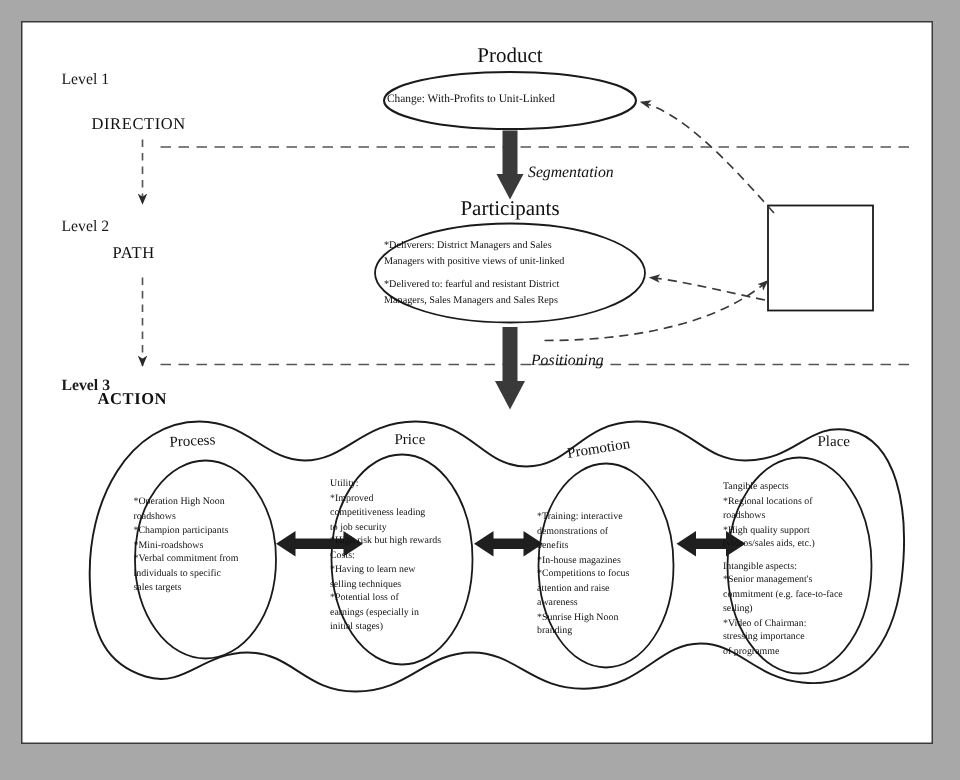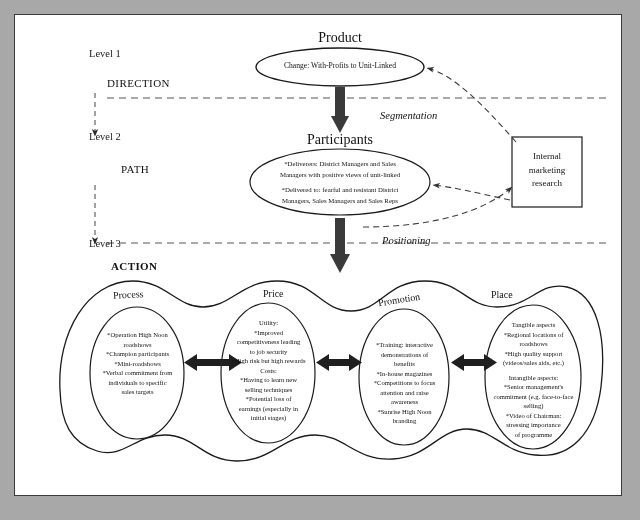--- a/index.html
+++ b/index.html
@@ -32,57 +32,54 @@
   #svgroot {
     position: absolute;
     left: 0;
     top: 0;
   }
   .lvl {
     position: absolute;
     font-size: 10.5px;
     color: #1a1a1a;
     white-space: nowrap;
-    margin-left: 48px;
   }
   .stage {
     position: absolute;
     font-size: 11px;
     letter-spacing: 0.4px;
     color: #111;
     white-space: nowrap;
-    margin-left: 46px;
   }
   .flowlbl {
     position: absolute;
     font-size: 10.5px;
     font-style: italic;
     color: #111;
     white-space: nowrap;
-    margin-left: 28px;
   }
   .heading {
     position: absolute;
     font-size: 14px;
     color: #111;
     white-space: nowrap;
     text-align: center;
   }
   .blobtitle {
     position: absolute;
     font-size: 10px;
     color: #111;
     white-space: nowrap;
   }
   .ell-text {
     position: absolute;
     font-size: 6.6px;
     line-height: 1.45;
     color: #111;
-    text-align: center;
+    text-align: left;
     font-family: Liberation Serif, serif;
   }
   .ell-text p { margin: 0; }
   .ell-text p.gap { margin-top: 5px; }
   .boxtext {
     position: absolute;
     font-size: 9px;
     line-height: 1.5;
     text-align: center;
     color: #111;
@@ -167,22 +164,22 @@
         <path d="M347,347.5 L334,339 L334,356 Z" fill="#1f1f1f"></path>
       </g>
       <g>
         <rect x="443" y="344" width="32" height="7" fill="#1f1f1f"></rect>
         <path d="M436,347.5 L449,339 L449,356 Z" fill="#1f1f1f"></path>
         <path d="M482,347.5 L469,339 L469,356 Z" fill="#1f1f1f"></path>
       </g>
     </svg>
 
     <div class="lvl" style="left:26px; top:33px;">Level 1</div>
-    <div class="lvl" style="left:26px; top:116px;text-align:center;">Level 2</div>
-    <div class="lvl" style="left:26px; top:223px;">Level 3</div>
+    <div class="lvl" style="left:26px; top:131px;text-align:center;">Level 2</div>
+    <div class="lvl" style="left:26px; top:237px;font-weight:bold;">Level 3</div>
 
     <div class="stage" style="left:46px; top:62px;">DIRECTION</div>
     <div class="stage" style="left:60px; top:148px;text-align:right;">PATH</div>
     <div class="stage" style="left:50px; top:245px;font-weight:bold;">ACTION</div>
 
     <div class="flowlbl" style="left:337px; top:95px;">Segmentation</div>
     <div class="flowlbl" style="left:339px; top:220px;">Positioning</div>
 
     <div class="heading" style="left:265px; top:15px; width:120px;">Product</div>
     <div class="ell-text" style="left:243px; top:45px; width:164px; font-size:7.6px;">
@@ -190,30 +187,25 @@
     </div>
 
     <div class="heading" style="left:265px; top:117px; width:120px;">Participants</div>
     <div class="ell-text" style="left:241px; top:144px; width:168px; font-size:6.8px; line-height:1.55;">
       <p>*Deliverers: District Managers and Sales</p>
       <p>Managers with positive views of unit-linked</p>
       <p class="gap">*Delivered to: fearful and resistant District</p>
       <p>Managers, Sales Managers and Sales Reps</p>
     </div>
 
-    <div class="boxtext" style="left:497px; top:135px; width:70px;">
-      <p>Internal</p>
-      <p>marketing</p>
-      <p>research</p>
-    </div>
 
     <div class="blobtitle" style="left:98px; top:274px; transform:rotate(-3deg);">Process</div>
     <div class="blobtitle" style="left:248px; top:273px;">Price</div>
     <div class="blobtitle" style="left:363px; top:279px; transform:rotate(-9deg);">Promotion</div>
-    <div class="blobtitle" style="left:476px; top:274px;">Place</div>
+    <div class="blobtitle" style="left:530px; top:274px;">Place</div>
 
     <div class="ell-text" style="left:74px; top:315px; width:97px;">
       <p>*Operation High Noon</p>
       <p>roadshows</p>
       <p>*Champion participants</p>
       <p>*Mini-roadshows</p>
       <p>*Verbal commitment from</p>
       <p>individuals to specific</p>
       <p>sales targets</p>
     </div>

